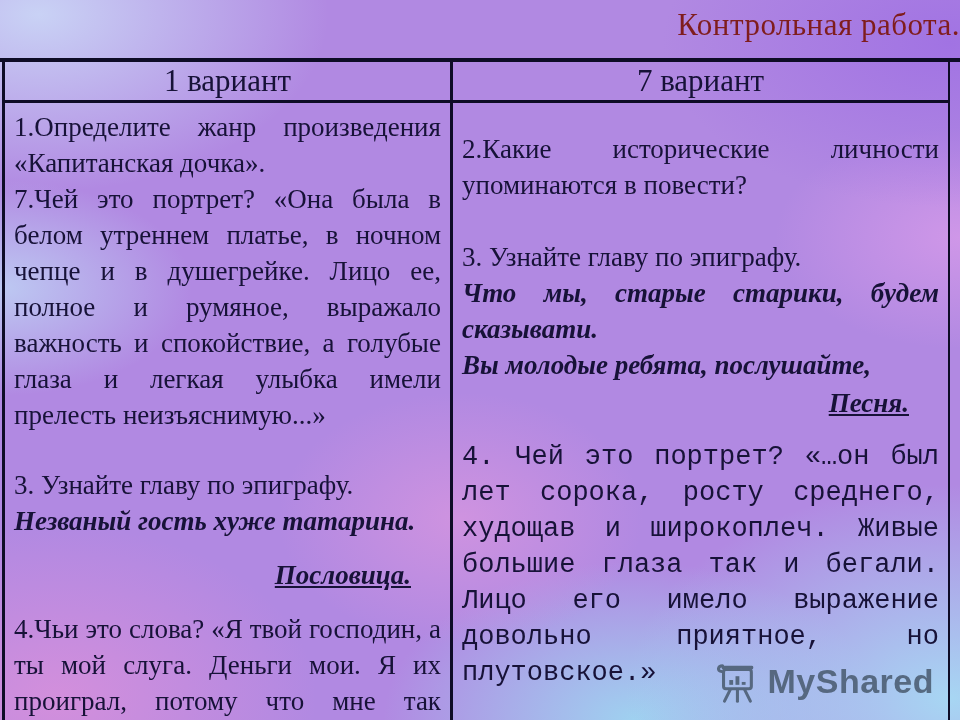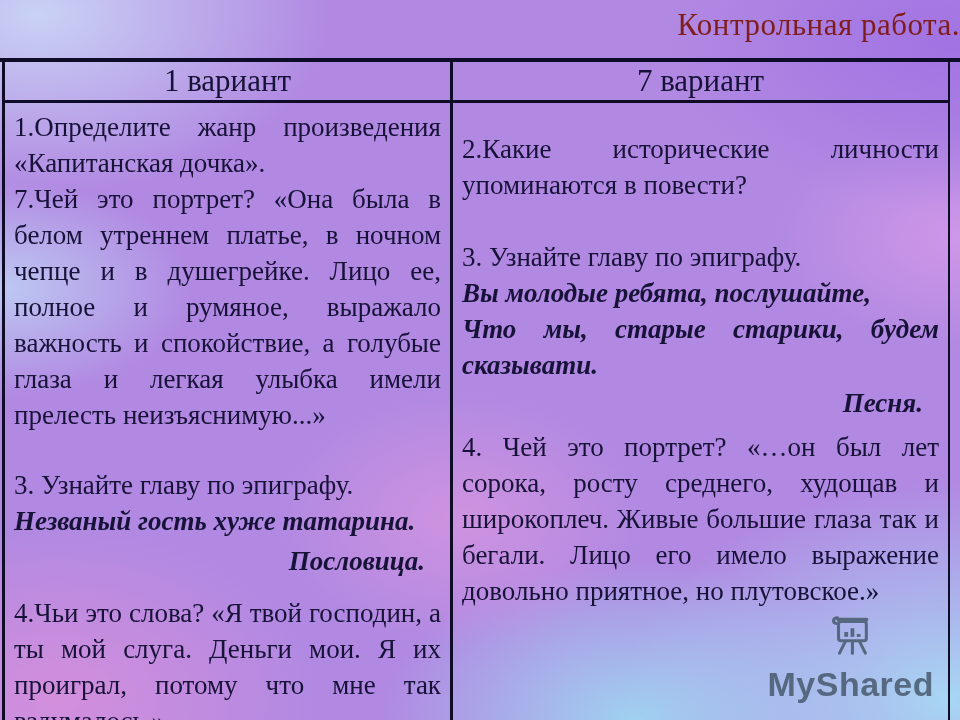--- a/index.html
+++ b/index.html
@@ -86,37 +86,37 @@
     font-weight: bold;
     font-style: italic;
     text-align: justify;
     text-align-last: left;
     margin: 0;
   }
   .epigraph-source {
     font-weight: bold;
     font-style: italic;
     text-align: right;
-    margin: 4px;
+    margin: 18px;
     padding-right: 12px;
+    text-decoration: underline;
   }
   .gap-v1-q3 { margin-top: 34px; }
   .gap-v1-q4 { margin-top: 16px; }
   .gap-v2-q2 { margin-top: 22px; }
   .gap-v2-q3 { margin-top: 36px; }
   .gap-v2-src { margin-top: 2px; }
-  .gap-v2-q4 { margin-top: 8px; }
+  .gap-v2-q4 { margin-top: 8px; font-family: Liberation Mono, monospace; }
   .watermark {
     position: absolute;
     right: 26px; bottom: 16px;
     display: flex;
     align-items: center;
     gap: 9px;
     opacity: 0.88;
-    flex-direction: column;
   }
   .watermark-label {
     font-family: "Liberation Sans", "DejaVu Sans", sans-serif;
     font-size: 34px;
     font-weight: 600;
     color: #4b5d72;
     letter-spacing: 0.5px;
   }
 </style>
 </head>
@@ -138,22 +138,22 @@
       <p class="para">7.Чей это портрет? «Она была в белом утреннем платье, в ночном чепце и в душегрейке. Лицо ее, полное и румяное, выражало важность и спокойствие, а голубые глаза и легкая улыбка имели прелесть неизъяснимую...»</p>
       <p class="para gap-v1-q3">3. Узнайте главу по эпиграфу.</p>
       <p class="epigraph">Незваный гость хуже татарина.</p>
       <p class="epigraph-source">Пословица.</p>
       <p class="para gap-v1-q4">4.Чьи это слова? «Я твой господин, а ты мой слуга. Деньги мои. Я их проиграл, потому что мне так вздумалось.»</p>
     </div>
 
     <div class="body-cell cell-right">
       <p class="para gap-v2-q2">2.Какие исторические личности упоминаются в повести?</p>
       <p class="para gap-v2-q3">3. Узнайте главу по эпиграфу.</p>
+      <p class="epigraph">Что мы, старые старики, будем сказывати.</p>
       <p class="epigraph">Вы молодые ребята, послушайте,</p>
-      <p class="epigraph">Что мы, старые старики, будем сказывати.</p>
       <p class="epigraph-source gap-v2-src">Песня.</p>
       <p class="para gap-v2-q4">4. Чей это портрет? «…он был лет сорока, росту среднего, худощав и широкоплеч. Живые большие глаза так и бегали. Лицо его имело выражение довольно приятное, но плутовское.»</p>
     </div>
 
   </div>
 </div>
 
 <div class="watermark">
   <span style="display:inline-flex;">
     <svg width="46" height="46" viewBox="0 0 48 48" fill="none" xmlns="http://www.w3.org/2000/svg">

